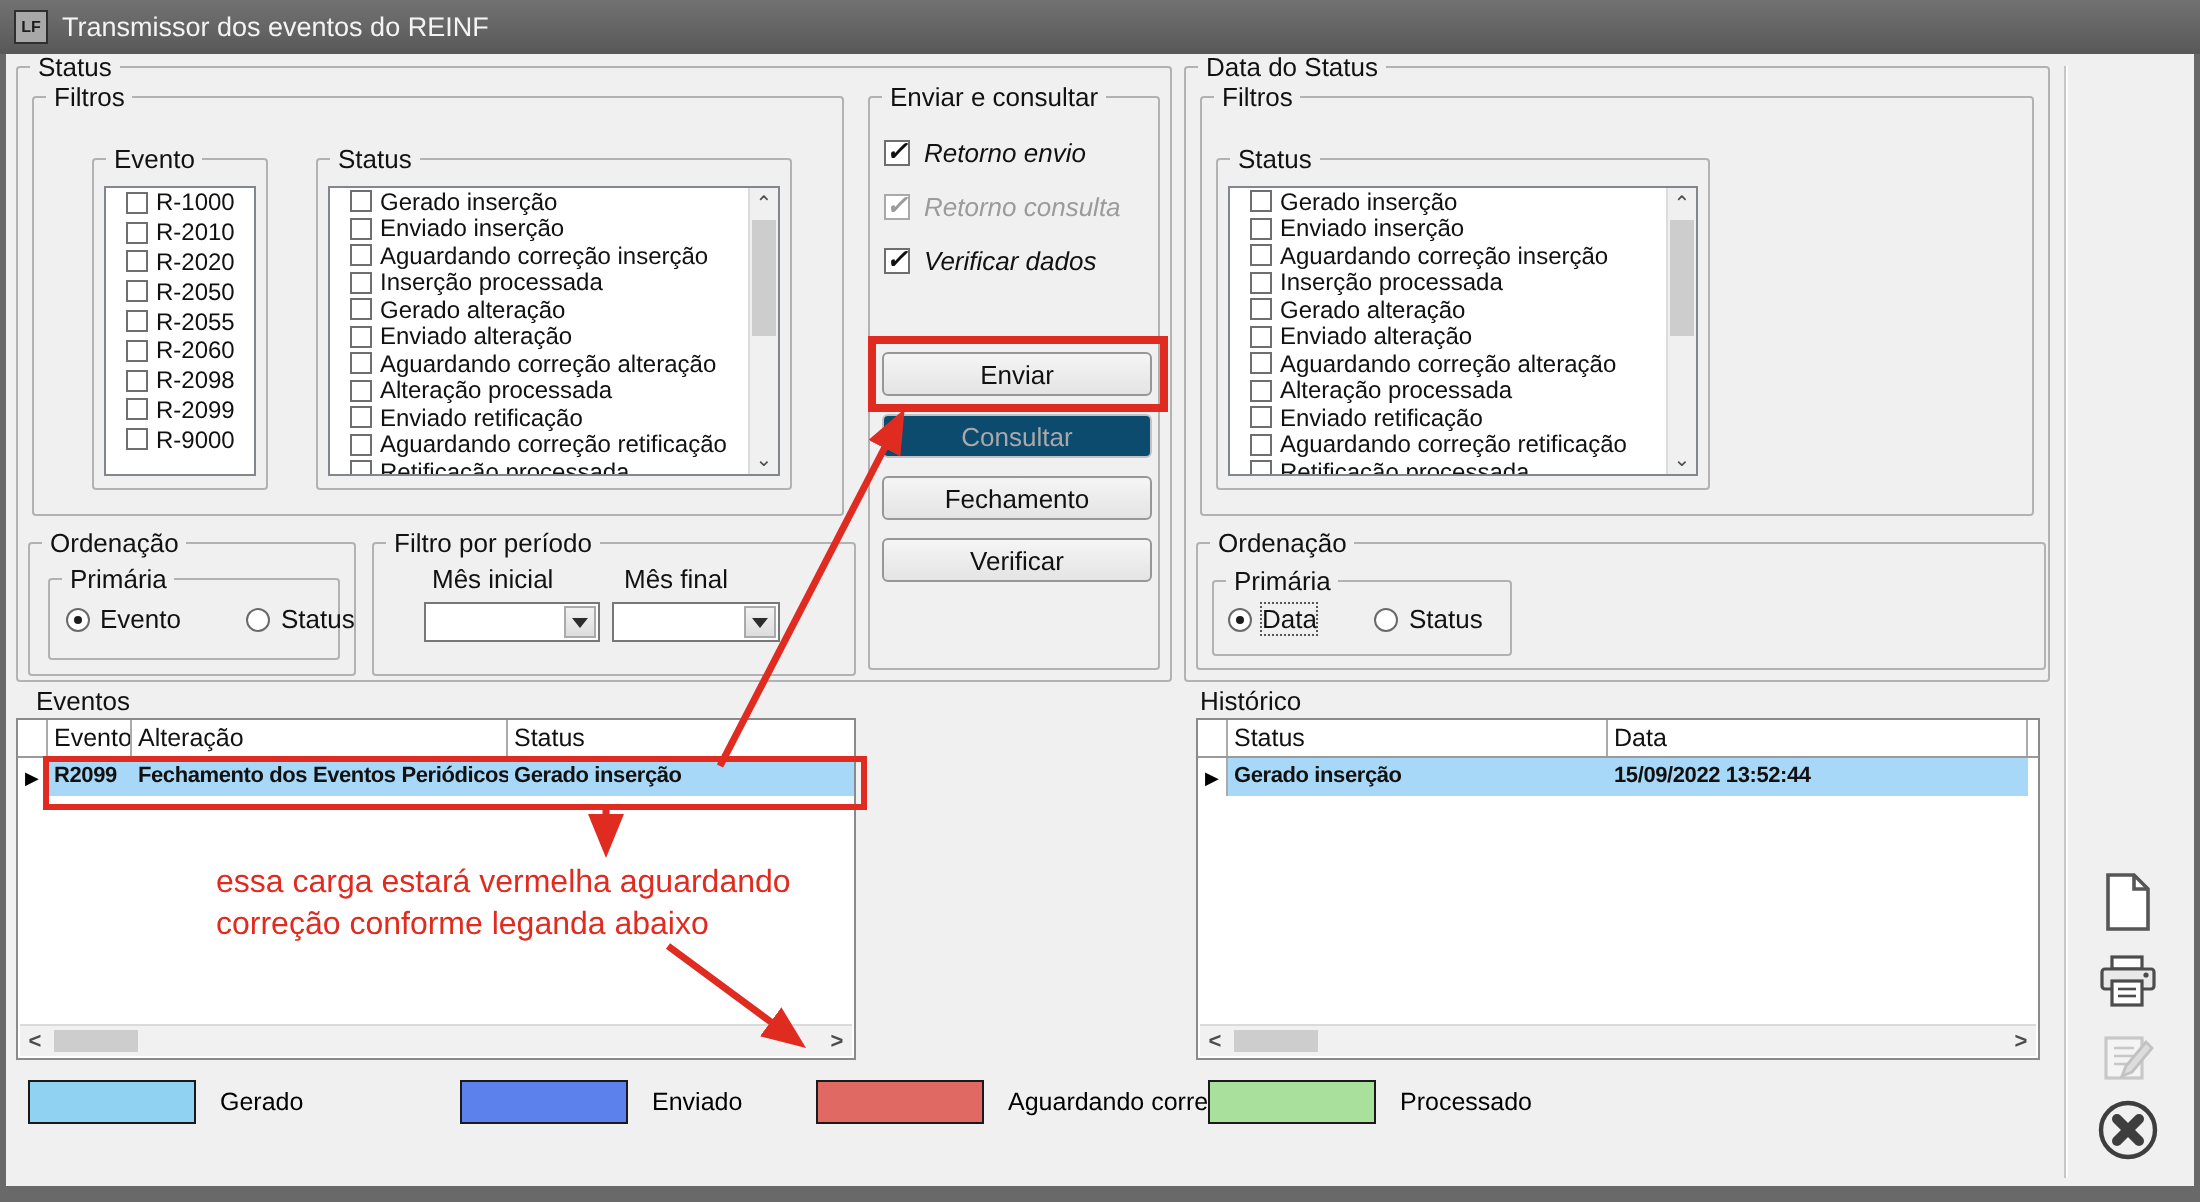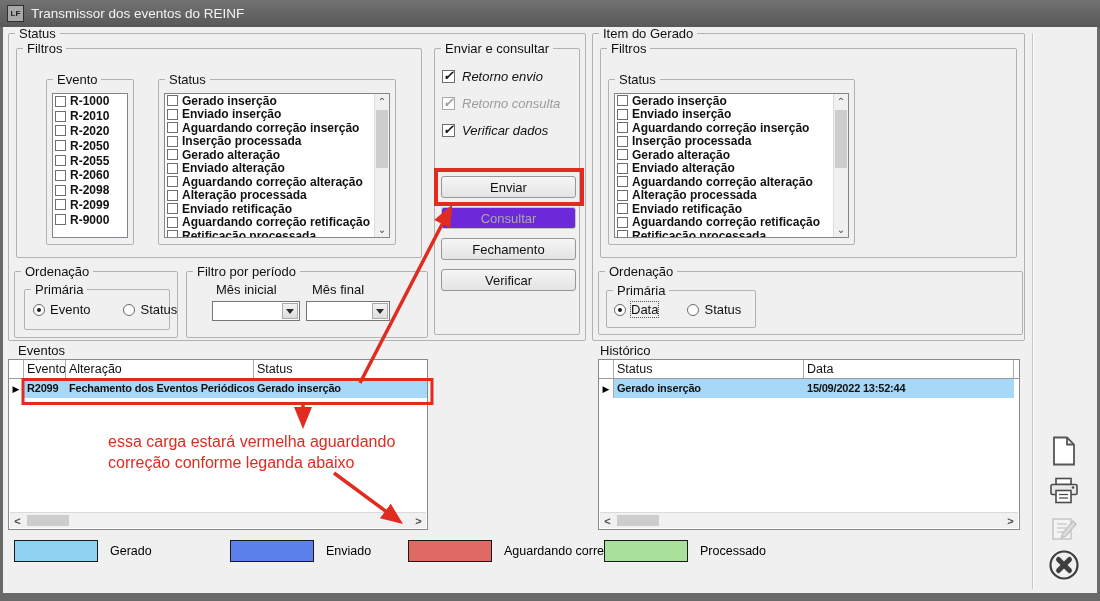--- a/index.html
+++ b/index.html
@@ -43,22 +43,22 @@
   #grp-filtros-r { left:600px; top:48px;  width:417px; height:210px; }
   #grp-status-r  { left:608px; top:79px;  width:247px; height:166px; }
   #grp-ord-r     { left:598px; top:271px; width:425px; height:64px; }
   #grp-prim-r    { left:606px; top:290px; width:150px; height:38px; }
 
   
   .listbox { position:absolute; background:#fff; border:1px solid #82878f; overflow:hidden; }
   #list-evento   { left:52px;  top:93px; width:76px;  height:145px; }
   #list-status-l { left:164px; top:93px; width:226px; height:145px; padding-right:15px; }
   #list-status-r { left:614px; top:93px; width:235px; height:145px; padding-right:15px; }
-  .cbitem { display:flex; align-items:center; gap:4px; height:13.5px; padding-left:2px;
-    font-size:12px; white-space:nowrap; color:#111;font-weight:bold; }
+  .cbitem { display:flex; align-items:center; gap:4px; height:13.5px; padding-left:10px;
+    font-size:12px; white-space:nowrap; color:#111; }
   #list-evento .cbitem { height:14.8px; }
   .checkbox { width:11px; height:11px; background:#fff; border:1px solid #6e6e6e; flex:none;
     position:relative; }
   .cbrow .checkbox { width:13px; height:13px; }
   .checked .checkbox::after { content:"✓"; position:absolute; left:0px; top:-3px;
     font-size:13px; font-weight:bold; color:#111; }
   .cbrow { position:relative; display:flex; align-items:center; gap:7px; height:27px;
     font-size:13px; color:#111;font-style:italic; }
   .cbrow.disabled { color:#9b9b9b; }
   .cbrow.disabled .checkbox { border-color:#a9a9a9; }
@@ -78,21 +78,21 @@
     font-size:11px; font-weight:bold; display:flex; align-items:center; justify-content:center; }
   .hscroll .left { left:0; } .hscroll .right { right:0; }
   .hscroll .hthumb { position:absolute; left:17px; top:2px; bottom:2px; width:42px; background:#cdcdcd; }
 
   
   #btnstack { position:absolute; left:441px; top:176px; width:135px; display:flex;
     flex-direction:column; gap:9px; }
   .pbtn { height:22px; background:linear-gradient(#f5f5f5,#e4e4e4); border:1px solid #979797;
     border-radius:3px; font-size:13px; color:#111; display:flex; align-items:center;
     justify-content:center; }
-  .pbtn.disabled { color:#a9a9a9; border-color:#c3c3c3; background:#6d28d9; }
+  .pbtn.disabled { color:#a9a9a9; border-color:#c3c3c3; background:#0c4a6e; }
   .pbtn.highlighted { box-shadow:0 0 0 4px var(--annotation-red,#e02b20); }
 
   
   .radiogroup { position:absolute; display:flex; }
   #radios-l { left:33px; top:302px; gap:33px; }
   #radios-r { left:614px; top:302px; gap:29px; }
   .radiorow { display:flex; align-items:center; gap:5px; font-size:13px; color:#111; }
   .radio { width:12px; height:12px; border:1px solid #6a6a6a; border-radius:50%; background:#fff;
     position:relative; flex:none; }
   .radiorow.selected .radio::after { content:""; position:absolute; inset:3px; background:#1c1c1c;
@@ -373,21 +373,21 @@
     <div class="harrow right">&gt;</div>
   </div>
 </div>
 
 <div id="annot-text">
   <div>essa carga estará vermelha aguardando</div>
   <div>correção conforme leganda abaixo</div>
 </div>
 
 <div class="groupbox" id="grp-item">
-  <span class="glabel">Item do Gerado</span>
+  <span class="glabel">Data do Status</span>
 </div>
 <div class="groupbox" id="grp-filtros-r">
   <span class="glabel">Filtros</span>
 </div>
 <div class="groupbox" id="grp-status-r">
   <span class="glabel">Status</span>
 </div>
 <div class="listbox" id="list-status-r">
 
   <div class="vscroll">

